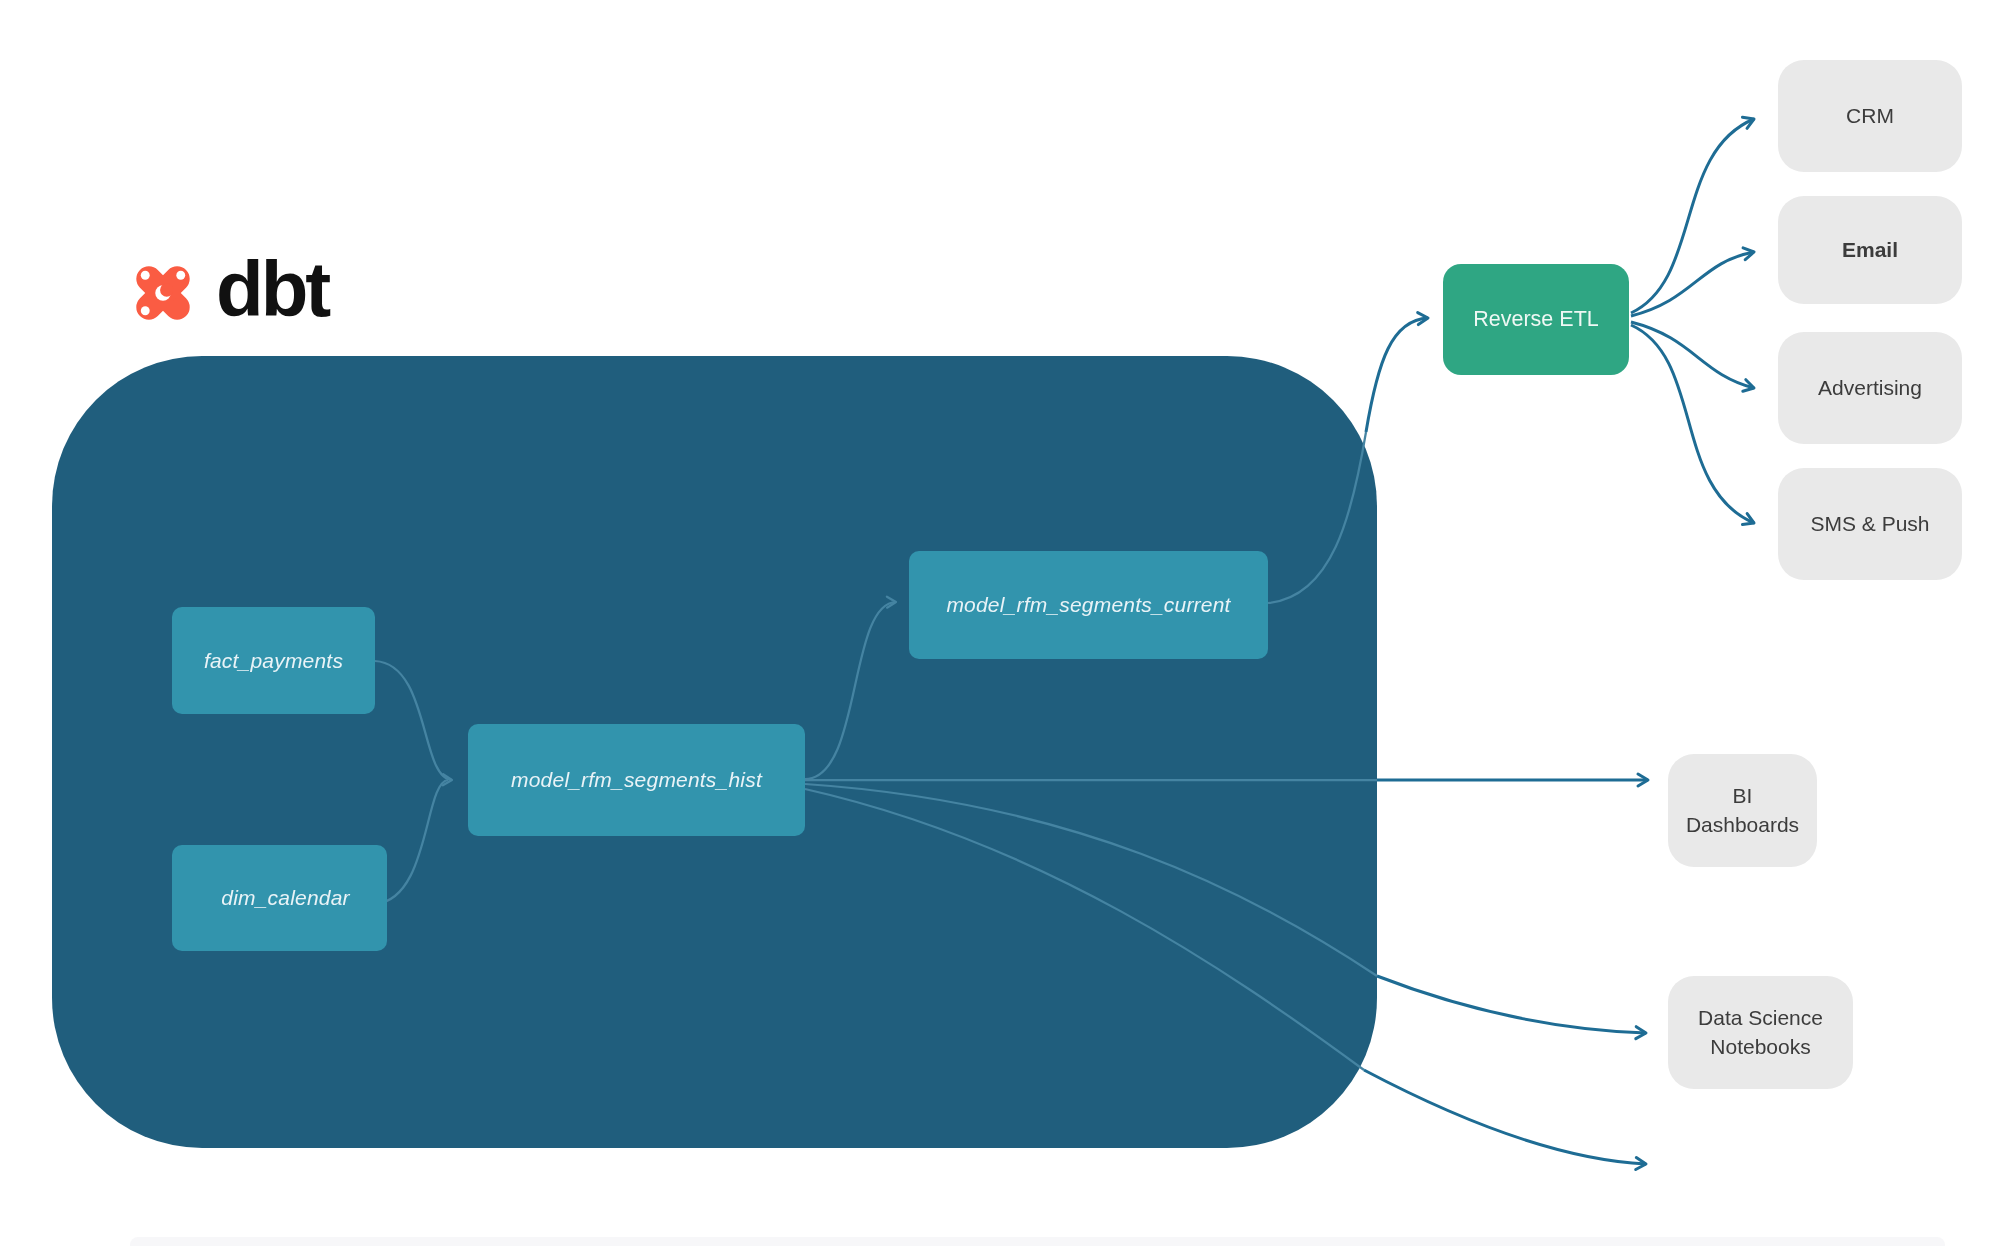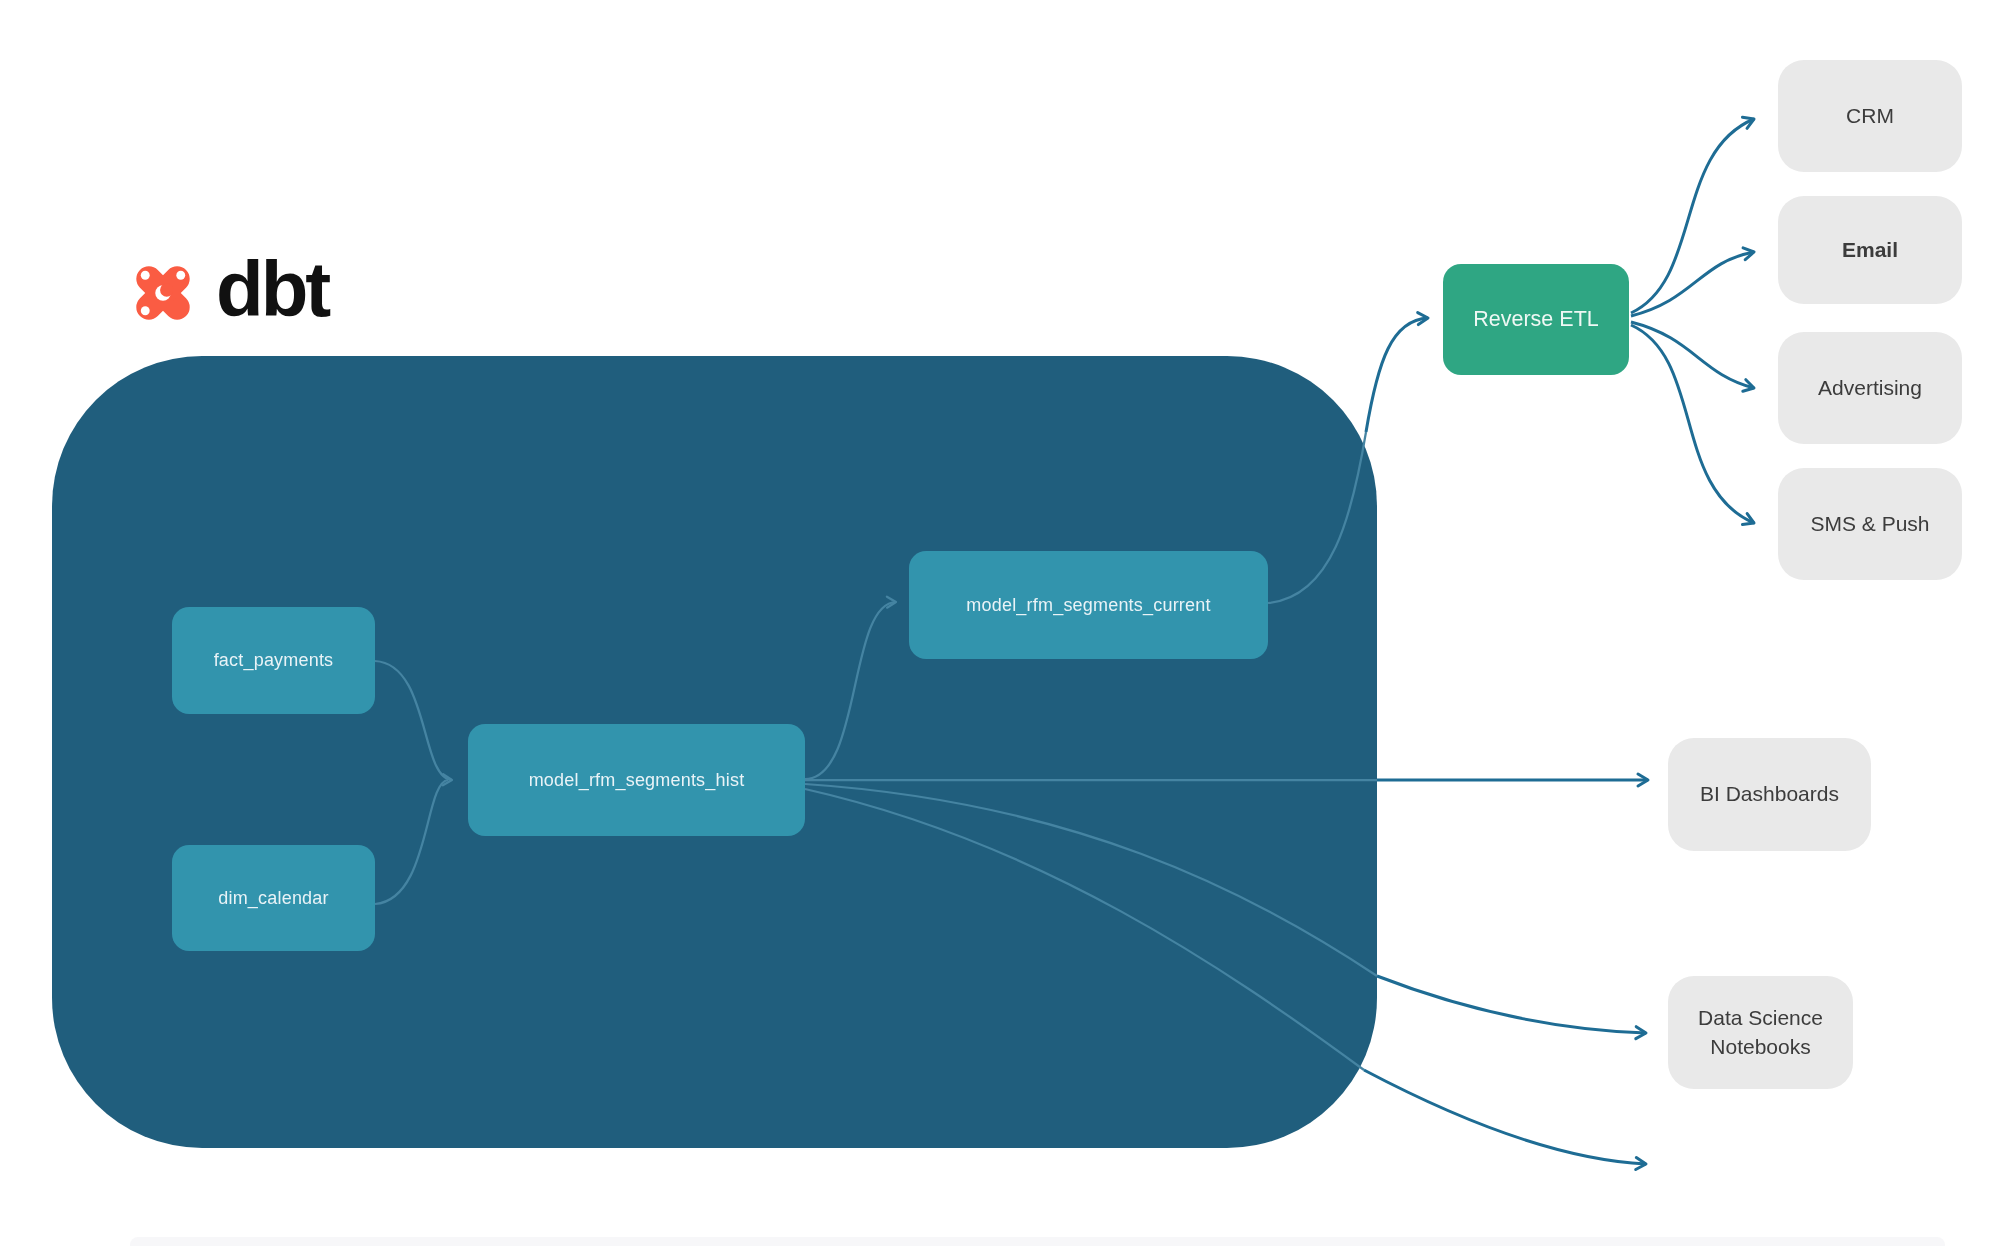--- a/index.html
+++ b/index.html
@@ -30,22 +30,22 @@
     position:absolute;left:52px;top:356px;width:1325px;height:792px;
     background:var(--container-bg);border-radius:150px;
   }
   .edges{position:absolute;left:0;top:0;width:2000px;height:1246px;pointer-events:none;}
   .edge-inner{stroke:var(--edge-inner);stroke-width:2.25;fill:none;}
   .edge-outer{stroke:var(--edge);stroke-width:3;fill:none;}
   .mh-dark{stroke:var(--edge);fill:none;stroke-width:3;stroke-linecap:round;stroke-linejoin:round;}
   .mh-light{stroke:var(--edge-inner);fill:none;stroke-width:2.25;stroke-linecap:round;stroke-linejoin:round;}
   .node{
     position:absolute;display:flex;align-items:center;justify-content:center;
-    background:var(--node-bg);color:var(--node-text);border-radius:17px;
-    font-size:18px;letter-spacing:.2px;
+    background:var(--node-bg);color:var(--node-text);border-radius:10px;
+    font-size:21px;letter-spacing:.2px;font-style:italic;
   }
   .reverse-etl{
     position:absolute;left:1443px;top:264px;width:186px;height:111px;
     display:flex;align-items:center;justify-content:center;
     background:var(--reverse-etl-bg);color:#EFF8F4;border-radius:18px;font-size:21.5px;
   }
   .dest{
     position:absolute;display:flex;align-items:center;justify-content:center;text-align:center;
     background:var(--destination-bg);color:var(--destination-text);border-radius:26px;
     font-size:21px;line-height:1.35;padding:0 20px;box-sizing:border-box;
@@ -99,28 +99,28 @@
     <path class="edge-outer" d="M 1377 780 L 1648 780" marker-end="url(#mDark)"></path>
     <path class="edge-outer" d="M 1377 976 C 1470 1012 1558 1030 1646 1033" marker-end="url(#mDark)"></path>
     <path class="edge-outer" d="M 1364 1070 C 1470 1126 1566 1160 1646 1164" marker-end="url(#mDark)"></path>
     <path class="edge-outer" d="M 1631 313 C 1702 280 1674 152 1754 119" marker-end="url(#mDark)"></path>
     <path class="edge-outer" d="M 1631 316 C 1694 300 1700 262 1754 252" marker-end="url(#mDark)"></path>
     <path class="edge-outer" d="M 1631 322 C 1694 338 1700 374 1754 388" marker-end="url(#mDark)"></path>
     <path class="edge-outer" d="M 1631 325 C 1704 358 1672 488 1754 523" marker-end="url(#mDark)"></path>
   </svg>
 
   <div class="node" style="left:172px;top:607px;width:203px;height:107px;">fact_payments</div>
-  <div class="node" style="left:172px;top:845px;width:203px;height:106px;">dim_calendar</div>
+  <div class="node" style="left:172px;top:845px;width:203px;height:106px;padding-left:12px;">dim_calendar</div>
   <div class="node" style="left:468px;top:724px;width:337px;height:112px;">model_rfm_segments_hist</div>
   <div class="node" style="left:909px;top:551px;width:359px;height:108px;">model_rfm_segments_current</div>
 
   <div class="reverse-etl">Reverse ETL</div>
 
   <div class="dest" style="left:1778px;top:60px;width:184px;height:112px;">CRM</div>
   <div class="dest" style="left:1778px;top:196px;width:184px;height:108px;font-weight:bold;">Email</div>
   <div class="dest" style="left:1778px;top:332px;width:184px;height:112px;">Advertising</div>
   <div class="dest" style="left:1778px;top:468px;width:184px;height:112px;">SMS &amp; Push</div>
-  <div class="dest" style="left:1668px;top:738px;width:203px;height:113px;">BI Dashboards</div>
+  <div class="dest" style="left:1668px;top:754px;width:149px;height:113px;">BI Dashboards</div>
   <div class="dest" style="left:1668px;top:976px;width:185px;height:113px;text-align:center;">Data Science Notebooks</div>
 
   <div class="bottom-strip"></div>
 
 </div>
 
 </body></html>

